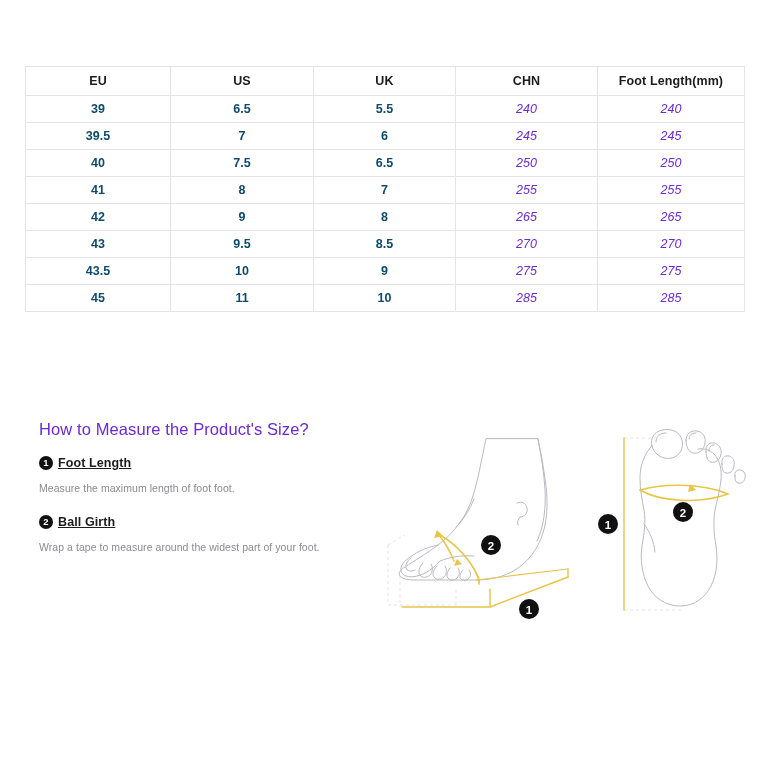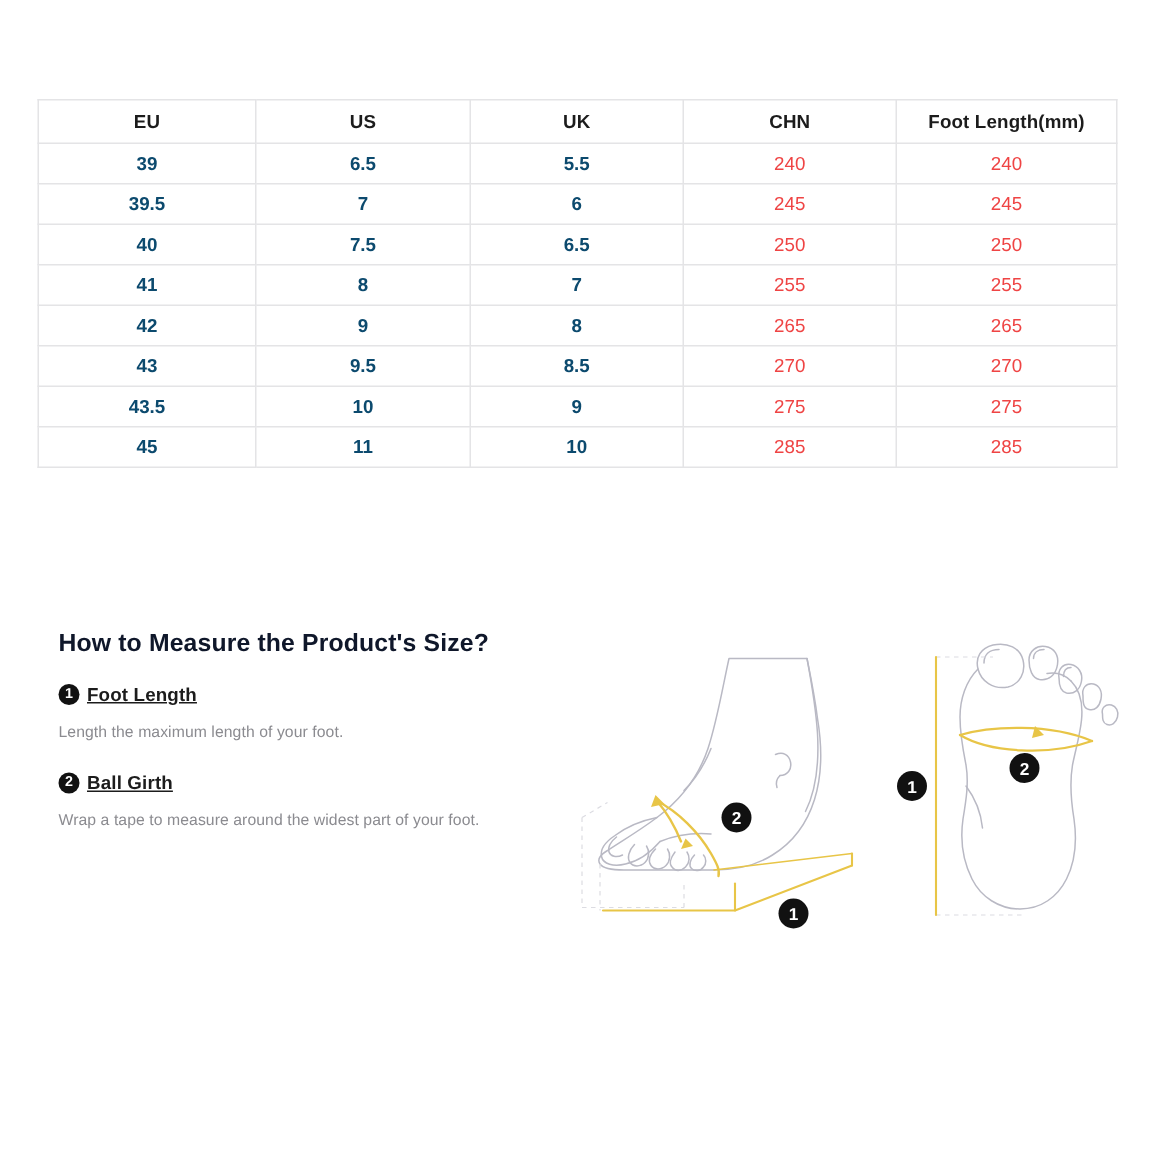--- a/index.html
+++ b/index.html
@@ -57,31 +57,32 @@
     line-height: 28px;
     font-size: 12.5px;
     letter-spacing: 0.1px;
   }
   table.size-table td.strong {
     font-weight: bold;
     color: #0c4a6e;
   }
   table.size-table td.muted {
     font-weight: normal;
-    color: #ef4444;
+    color: #6d28d9;
+    font-style: italic;
   }
 
   
   .measure-heading {
     position: absolute;
     left: 39px;
     top: 420px;
     font-size: 16.5px;
-    color: #0f172a;
-    font-weight: bold;
+    color: #6d28d9;
+    font-weight: normal;
     letter-spacing: 0.1px;
   }
 
   .step {
     position: absolute;
     left: 39px;
   }
   .step-1 { top: 455px; }
   .step-2 { top: 514px; }
 
@@ -226,21 +227,21 @@
     </table>
   </div>
 
   <div class="measure-heading">How to Measure the Product's Size?</div>
 
   <div class="step step-1">
     <div class="step-title">
       <span class="badge-inline">1</span>
       <span class="step-title-text">Foot Length</span>
     </div>
-    <div class="step-desc">Length the maximum length of your foot.</div>
+    <div class="step-desc">Measure the maximum length of foot foot.</div>
   </div>
 
   <div class="step step-2">
     <div class="step-title">
       <span class="badge-inline">2</span>
       <span class="step-title-text">Ball Girth</span>
     </div>
     <div class="step-desc">Wrap a tape to measure around the widest part of your foot.</div>
   </div>
 

